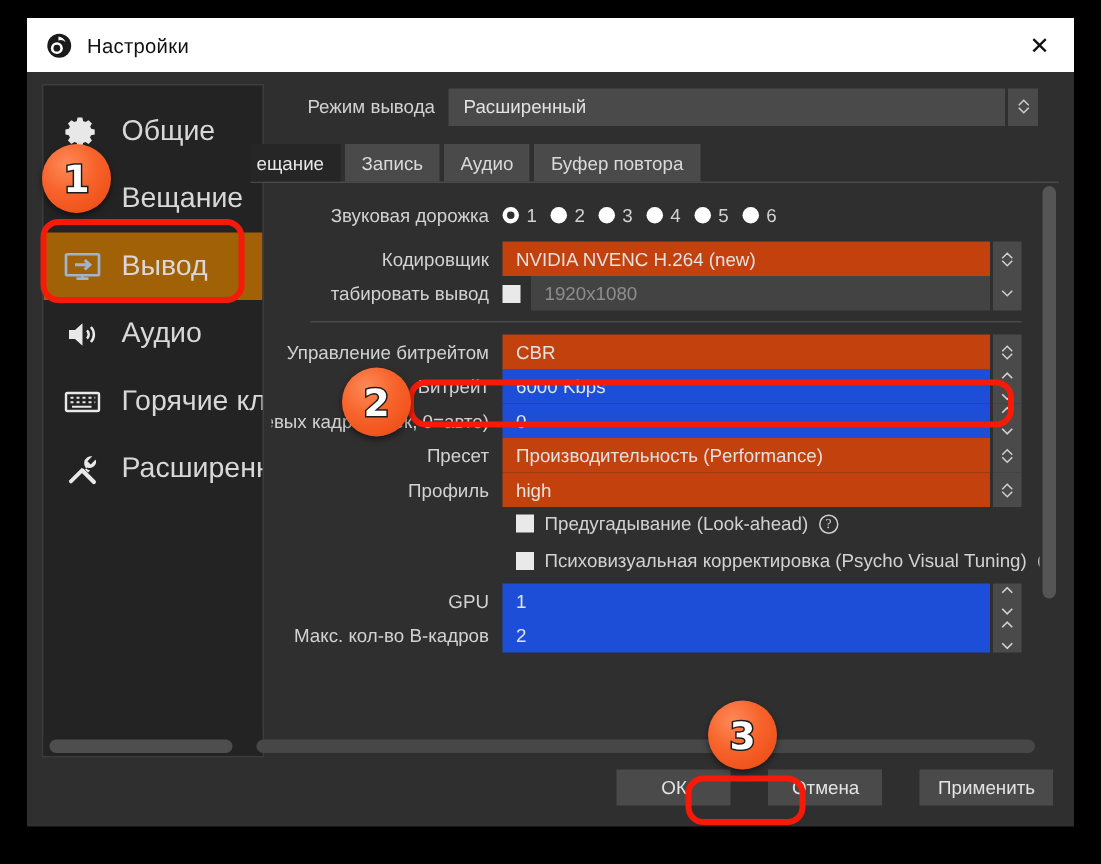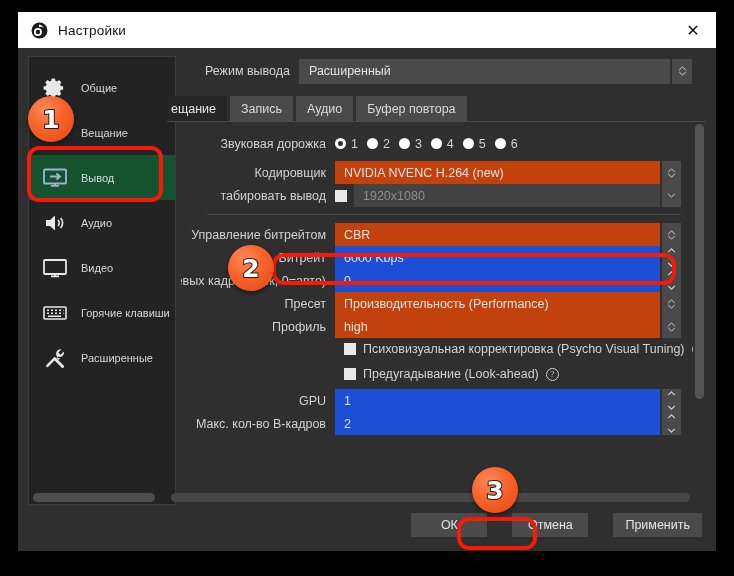--- a/index.html
+++ b/index.html
@@ -41,24 +41,24 @@
   .sidebar {
     width: 148px; flex: none;
     background: #232323; border: 1px solid #3c3c3c;
     display: flex; flex-direction: column;
     margin-right: 5px;
     position: relative;
   }
   .nav { padding: 8px 0 0 0; flex: 1; overflow: hidden; }
   .nav-item {
     height: 45px; display: flex; align-items: center;
-    padding-left: 10px; gap: 10px; color: #d8d8d8; font-size: 11px;
+    padding-left: 10px; gap: 10px; color: #d8d8d8; font-size: 19px;
     white-space: nowrap;
   }
-  .nav-item.selected { background: #14532d; }
+  .nav-item.selected { background: #a16207; }
   .nav-icon { width: 32px; height: 30px; flex: none; display: flex; align-items: center; justify-content: center; }
   .sb-hscroll {
     height: 14px; flex: none; background: #232323;
     display: flex; align-items: center; padding: 0 4px;
   }
   .sb-hscroll .thumb {
     height: 9px; width: 122px; background: #4e4e4e; border-radius: 5px;
   }
 
   
@@ -251,29 +251,20 @@
           <div class="nav-item">
             <span class="nav-icon">
               <svg viewBox="0 0 24 24" width="24" height="24">
                 <path d="M3 9h4l5-4.5v15L7 15H3z" fill="#e8e8e8"></path>
                 <path d="M15 9.2a4 4 0 0 1 0 5.6M17.6 7a7.3 7.3 0 0 1 0 10" fill="none" stroke="#e8e8e8" stroke-width="1.7"></path>
               </svg>
             </span>
             <span>Аудио</span>
           </div>
 
-          <div class="nav-item">
-            <span class="nav-icon">
-              <svg viewBox="0 0 26 24" width="26" height="24" fill="none" stroke="#e8e8e8" stroke-width="1.8">
-                <rect x="2" y="4" width="22" height="14" rx="1"></rect>
-                <path d="M9 20.4h8M13 18v2.4"></path>
-              </svg>
-            </span>
-            <span>Видео</span>
-          </div>
 
           <div class="nav-item">
             <span class="nav-icon">
               <svg viewBox="0 0 26 24" width="26" height="24" fill="none" stroke="#e8e8e8" stroke-width="1.6">
                 <rect x="2" y="6" width="22" height="12" rx="1"></rect>
                 <path d="M5 9.2h2M9 9.2h2M13 9.2h2M17 9.2h2M21 9.2h.5M5 12.2h2M9 12.2h2M13 12.2h2M17 12.2h2M21 12.2h.5M6 15.2h13" stroke-width="1.4"></path>
               </svg>
             </span>
             <span>Горячие клавиши</span>
           </div>
@@ -437,27 +428,27 @@
                     <path d="M1 5l4-4 4 4" fill="none" stroke="#cfcfcf" stroke-width="1.2"></path>
                   </svg>
                 <svg class="chev" viewBox="0 0 10 6">
                     <path d="M1 1l4 4 4-4" fill="none" stroke="#cfcfcf" stroke-width="1.2"></path>
                   </svg>
               </div>
             </div>
 
             <div class="check-row">
               <span class="cb"></span>
-              <span class="ctext">Психовизуальная корректировка (Psycho Visual Tuning)</span>
+              <span class="ctext">Предугадывание (Look-ahead)</span>
               <span class="help">?</span>
             </div>
 
             <div class="check-row">
               <span class="cb"></span>
-              <span class="ctext">Предугадывание (Look-ahead)</span>
+              <span class="ctext">Психовизуальная корректировка (Psycho Visual Tuning)</span>
               <span class="help">?</span>
             </div>
 
             <div class="row" style="margin-top:4px;">
               <div class="lbl">GPU</div>
               <div class="field dark">1</div>
               <div class="spin split">
                 <svg class="chev" viewBox="0 0 10 6">
                     <path d="M1 5l4-4 4 4" fill="none" stroke="#cfcfcf" stroke-width="1.4"></path>
                   </svg>

